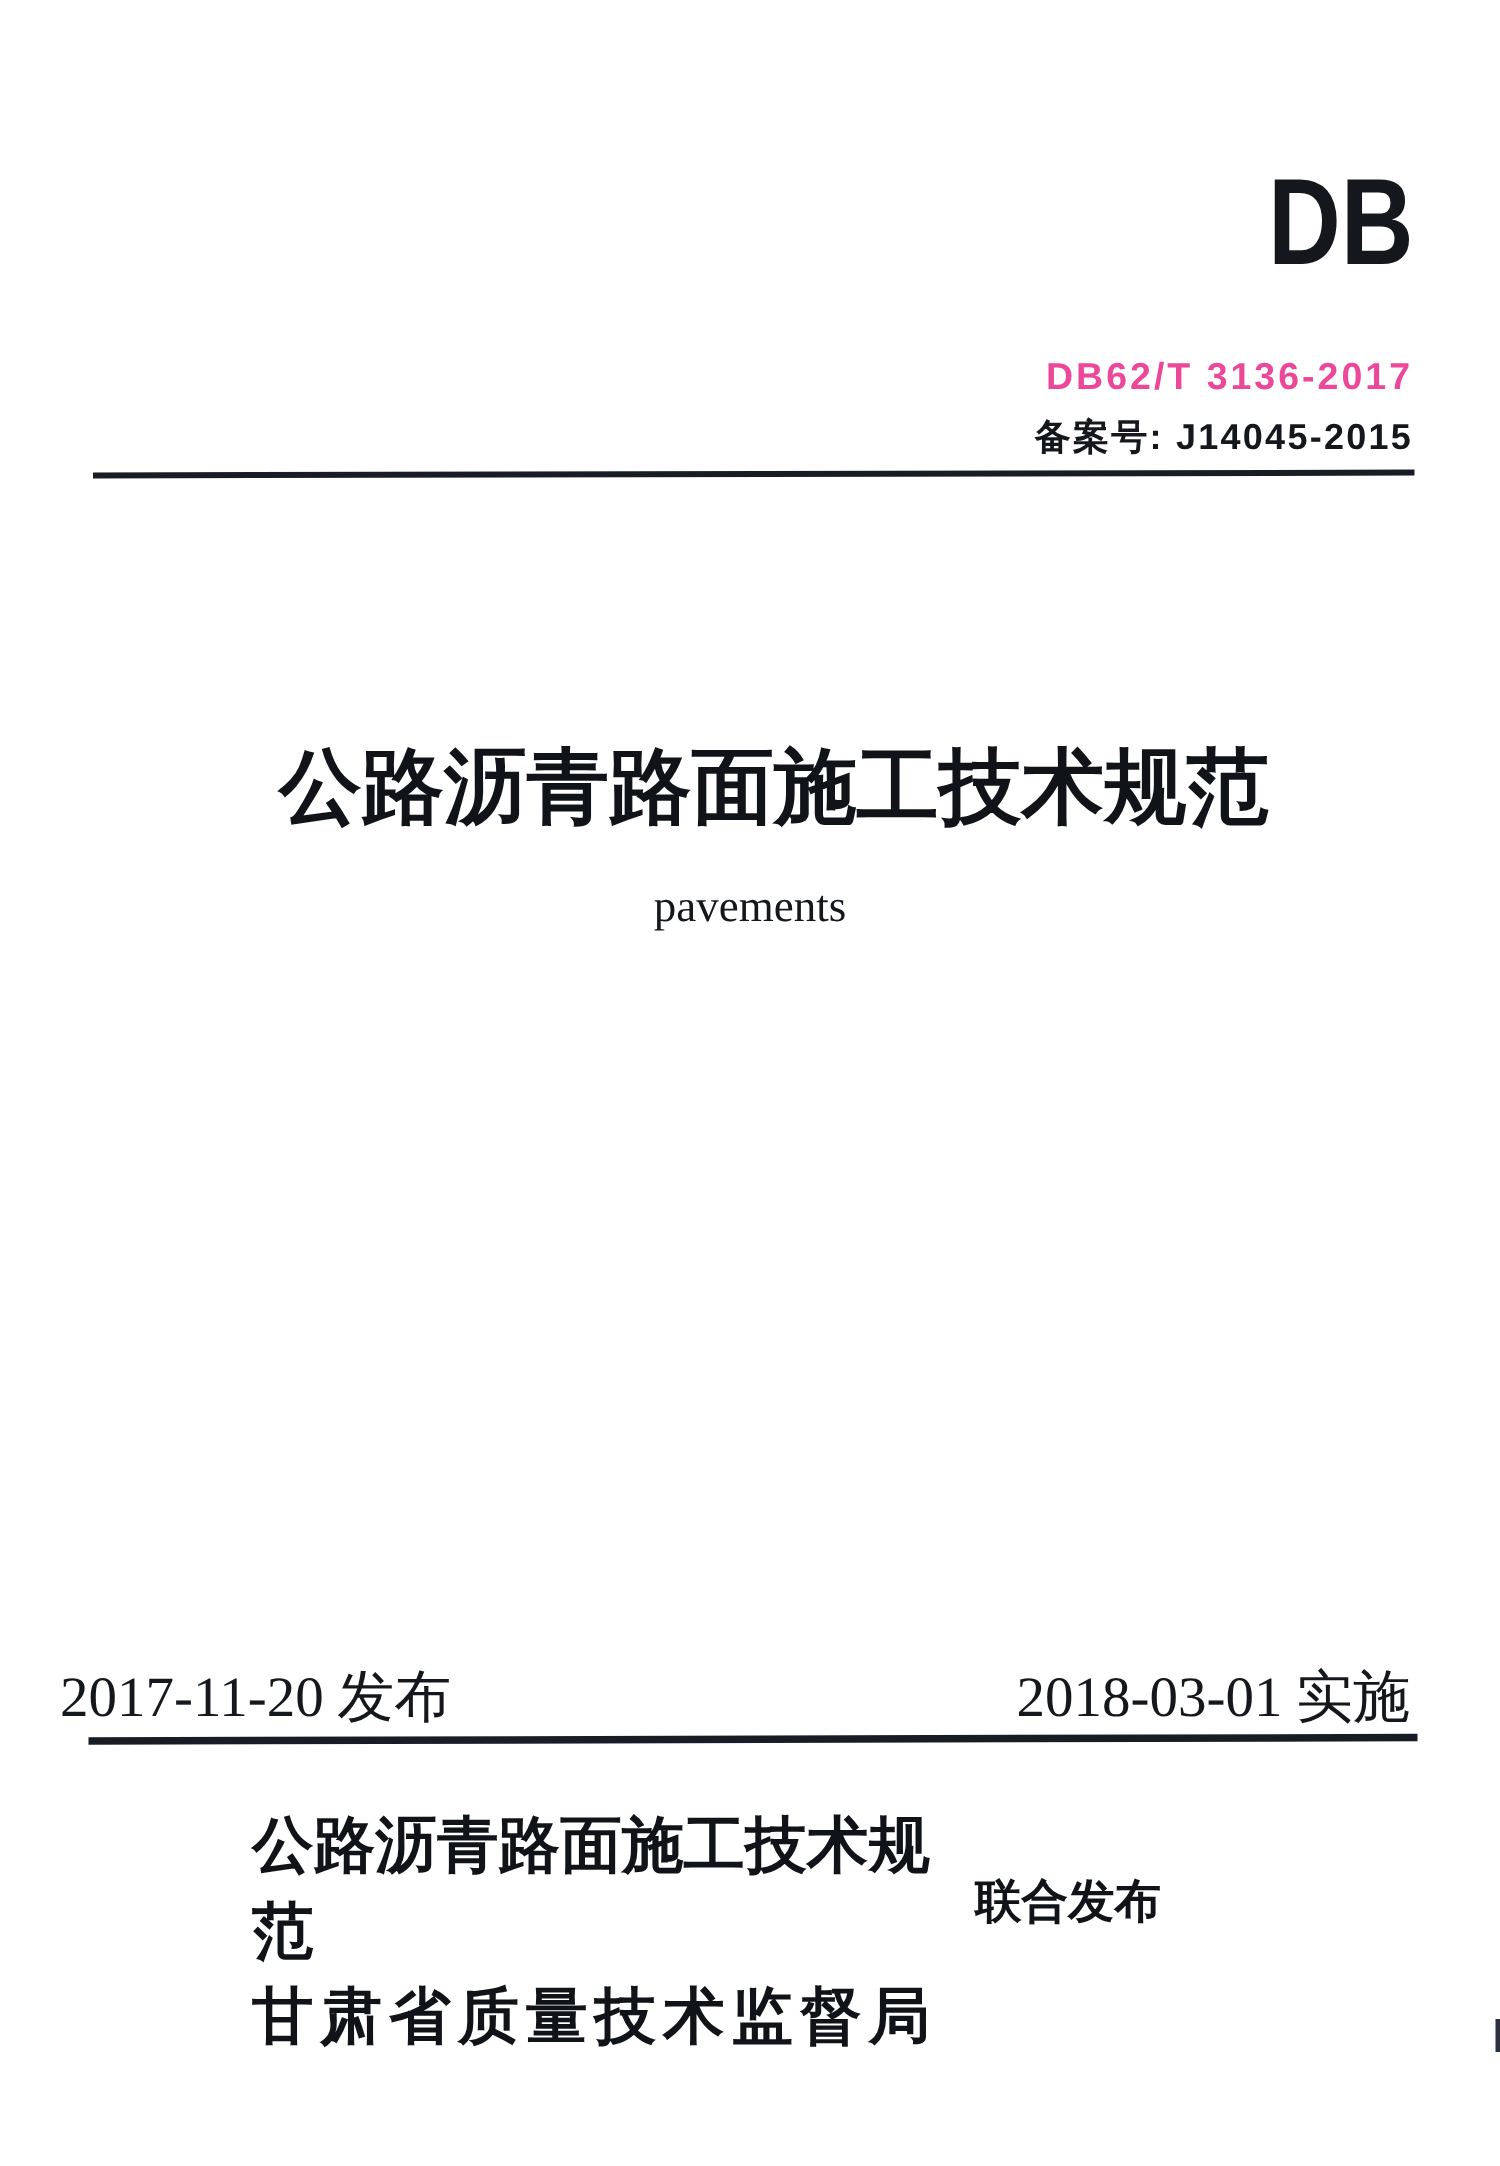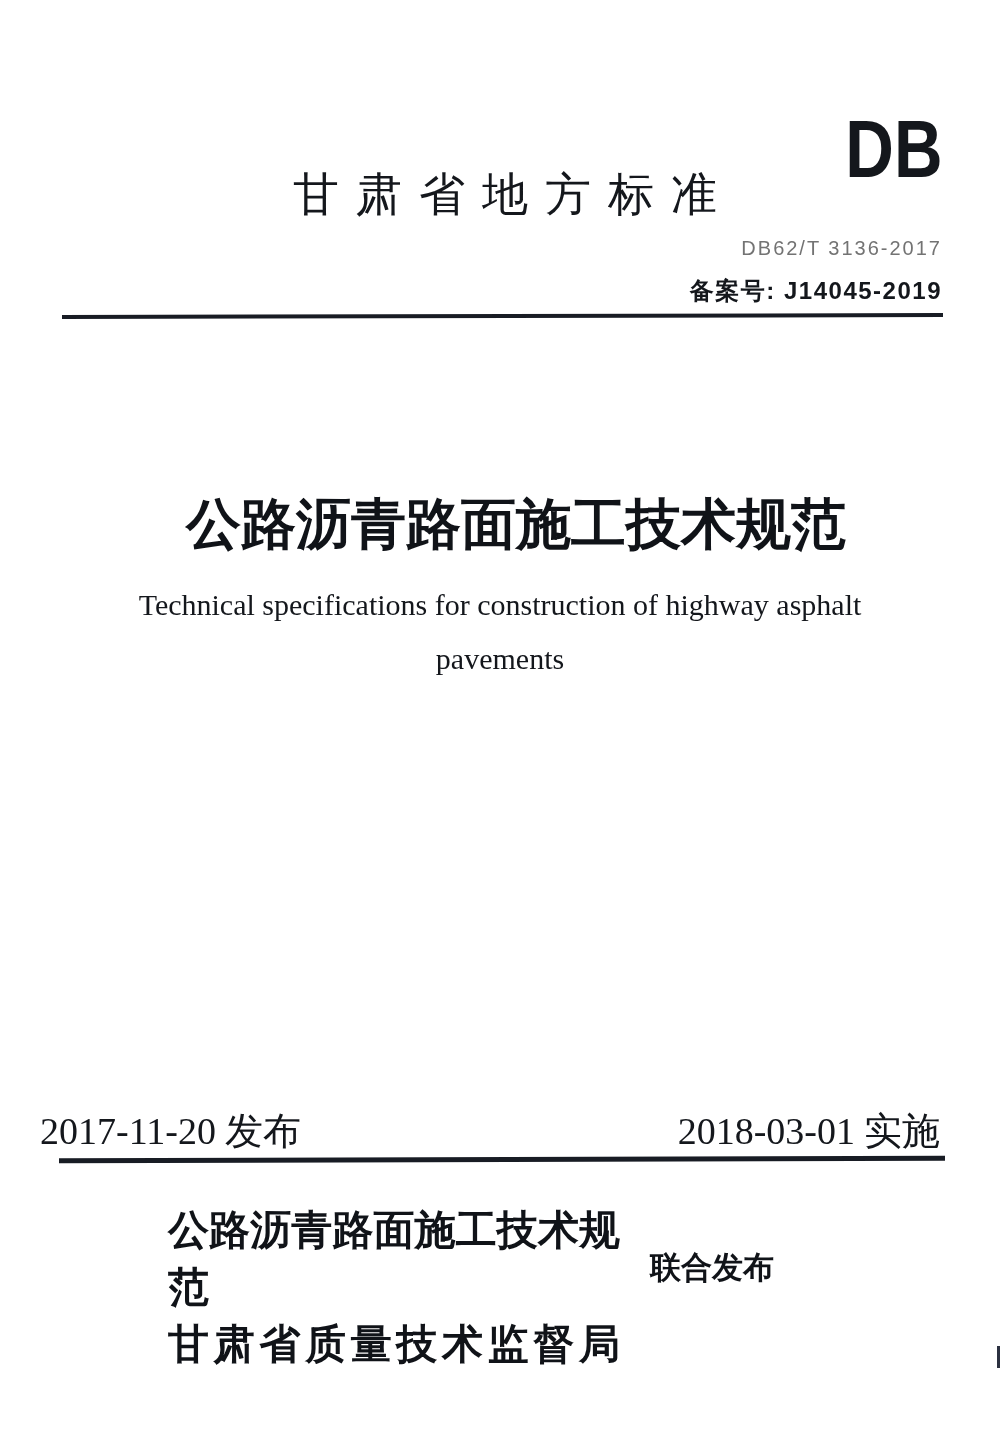--- a/index.html
+++ b/index.html
@@ -37,25 +37,25 @@
     font-size: 46px;
     font-weight: 500;
     letter-spacing: 17px;
     white-space: nowrap;
     color: #14171c;
   }
   .std-code {
     position: absolute;
     top: 237px;
     right: 58px;
-    font-size: 20px;
-    font-weight: 400;
+    font-size: 25px;
+    font-weight: 700;
     letter-spacing: 2px;
     white-space: nowrap;
-    color: #737373;
+    color: #ec4899;
   }
   .record-code {
     position: absolute;
     top: 275px;
     right: 58px;
     font-size: 24px;
     font-weight: 700;
     letter-spacing: 1.5px;
     white-space: nowrap;
     color: #14171c;
@@ -147,32 +147,30 @@
     background: #2b3140;
   }
 </style>
 </head>
 <body>
 
 <div class="page">
 
   <div class="db-logo">DB</div>
 
-  <div class="std-category">甘肃省地方标准</div>
 
   <div class="std-code">DB62/T 3136-2017</div>
 
-  <div class="record-code">备案号: J14045-2019</div>
+  <div class="record-code">备案号: J14045-2015</div>
 
   <div class="divider divider-top"></div>
 
   <h1 class="title-cn">公路沥青路面施工技术规范</h1>
 
   <div class="title-en">
-    <div>Technical specifications for construction of highway asphalt</div>
     <div>pavements</div>
   </div>
 
   <div class="date-item date-left">
     <span>2017-11-20</span><span class="date-suffix">发布</span>
   </div>
 
   <div class="date-item date-right">
     <span>2018-03-01</span><span class="date-suffix">实施</span>
   </div>

